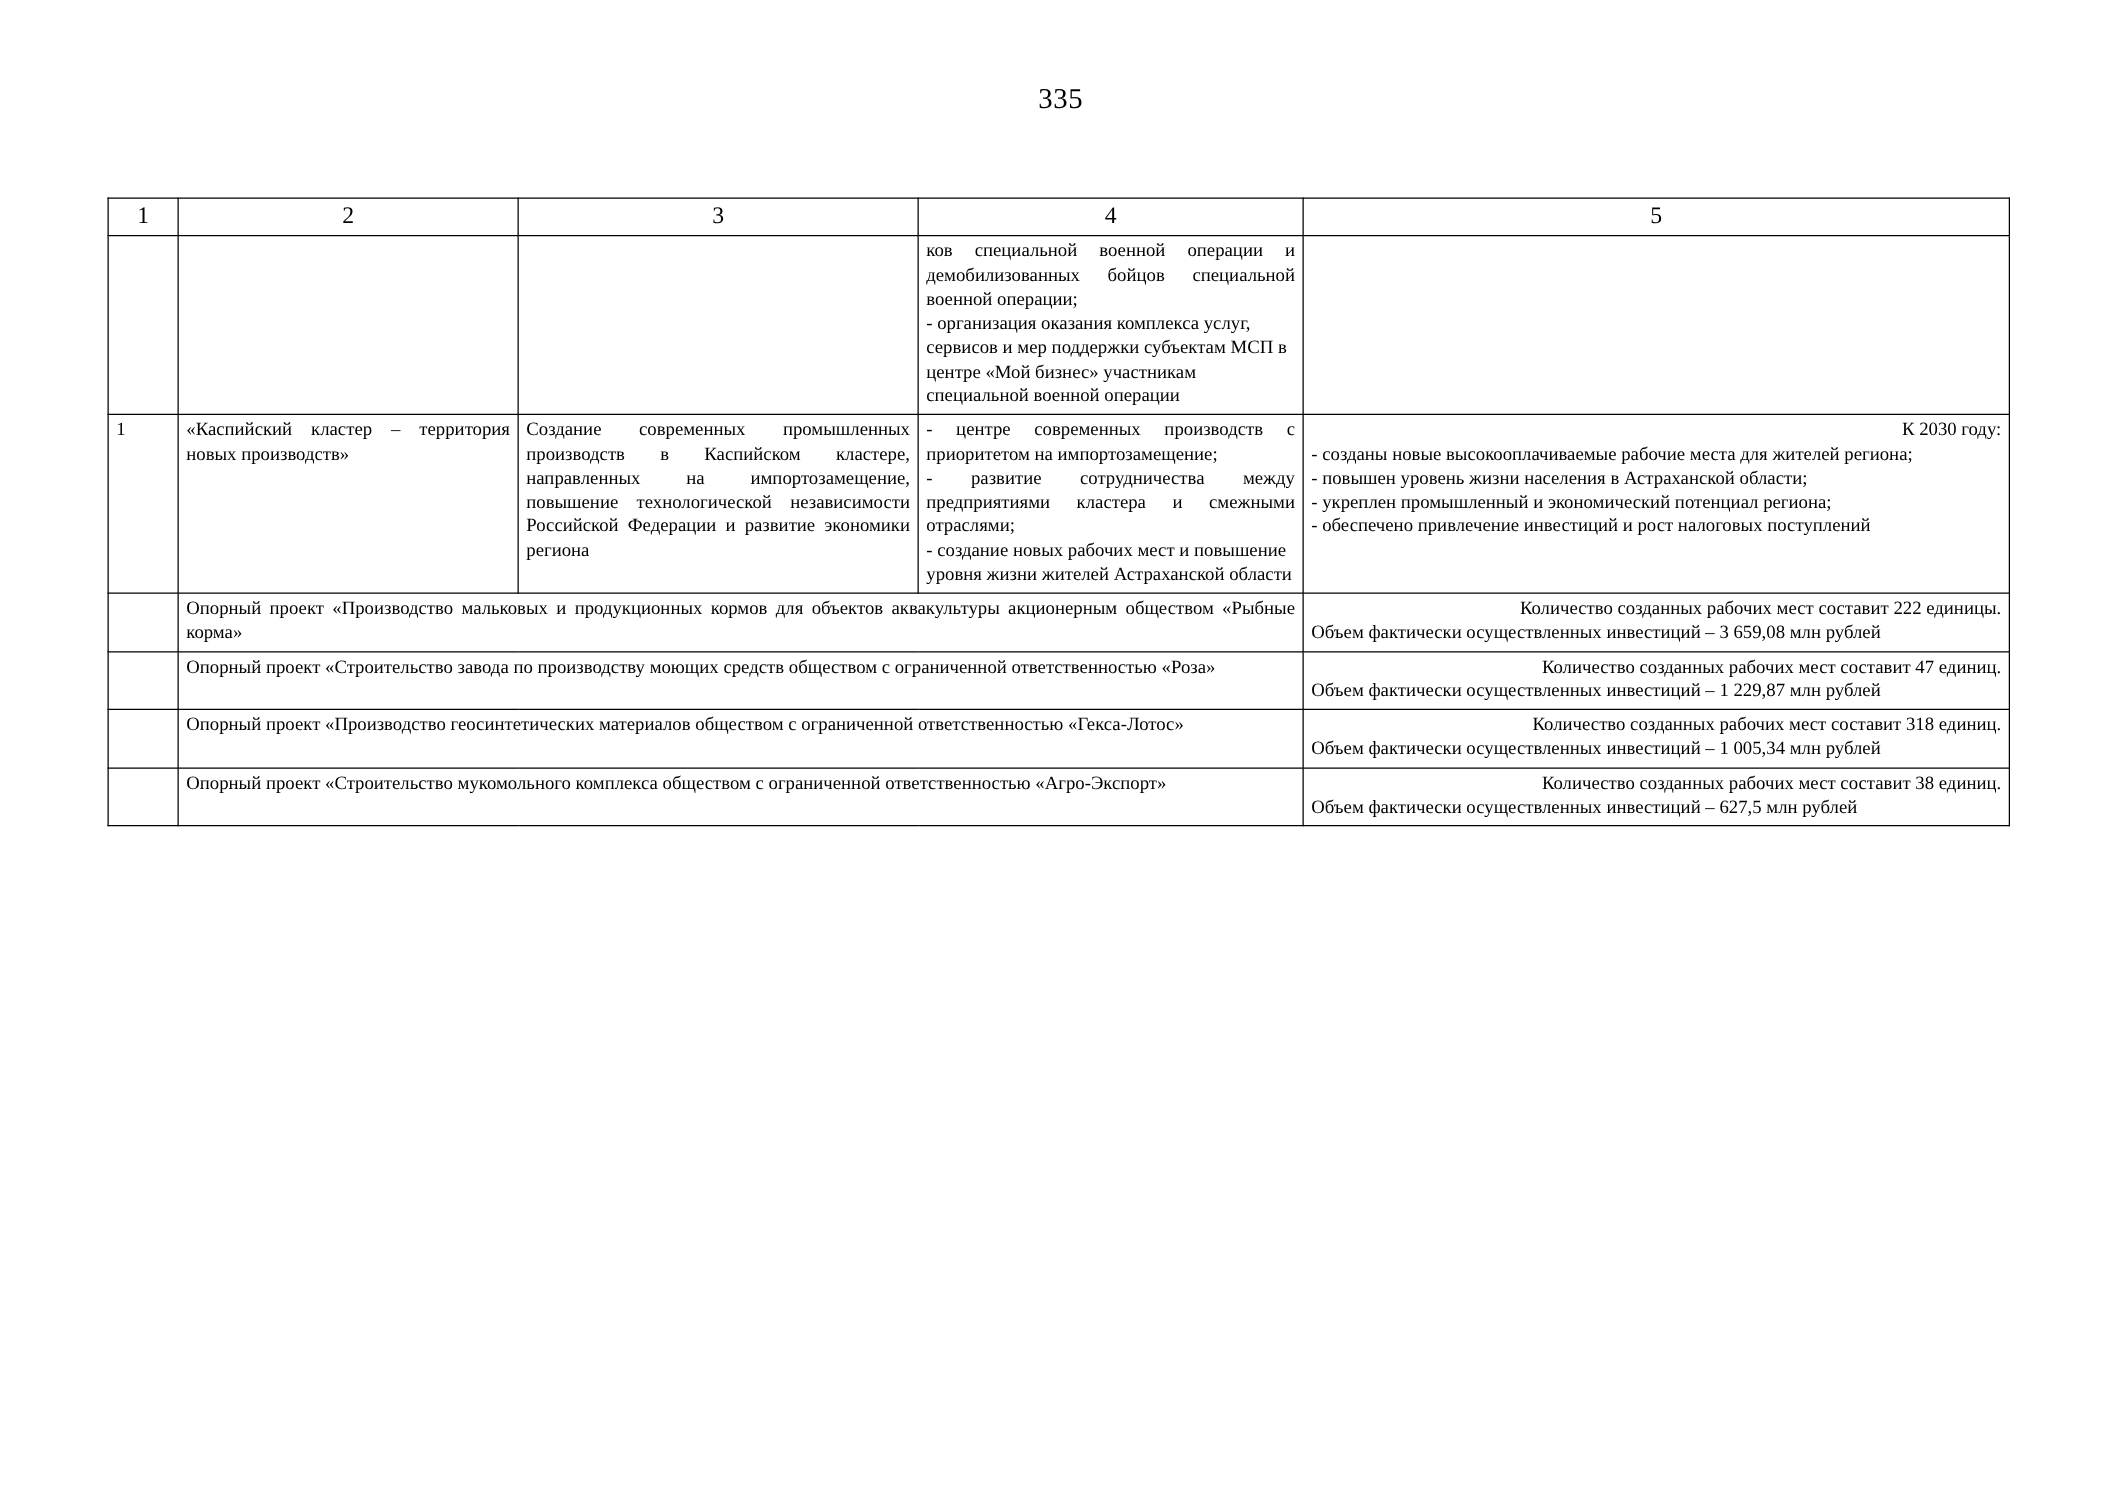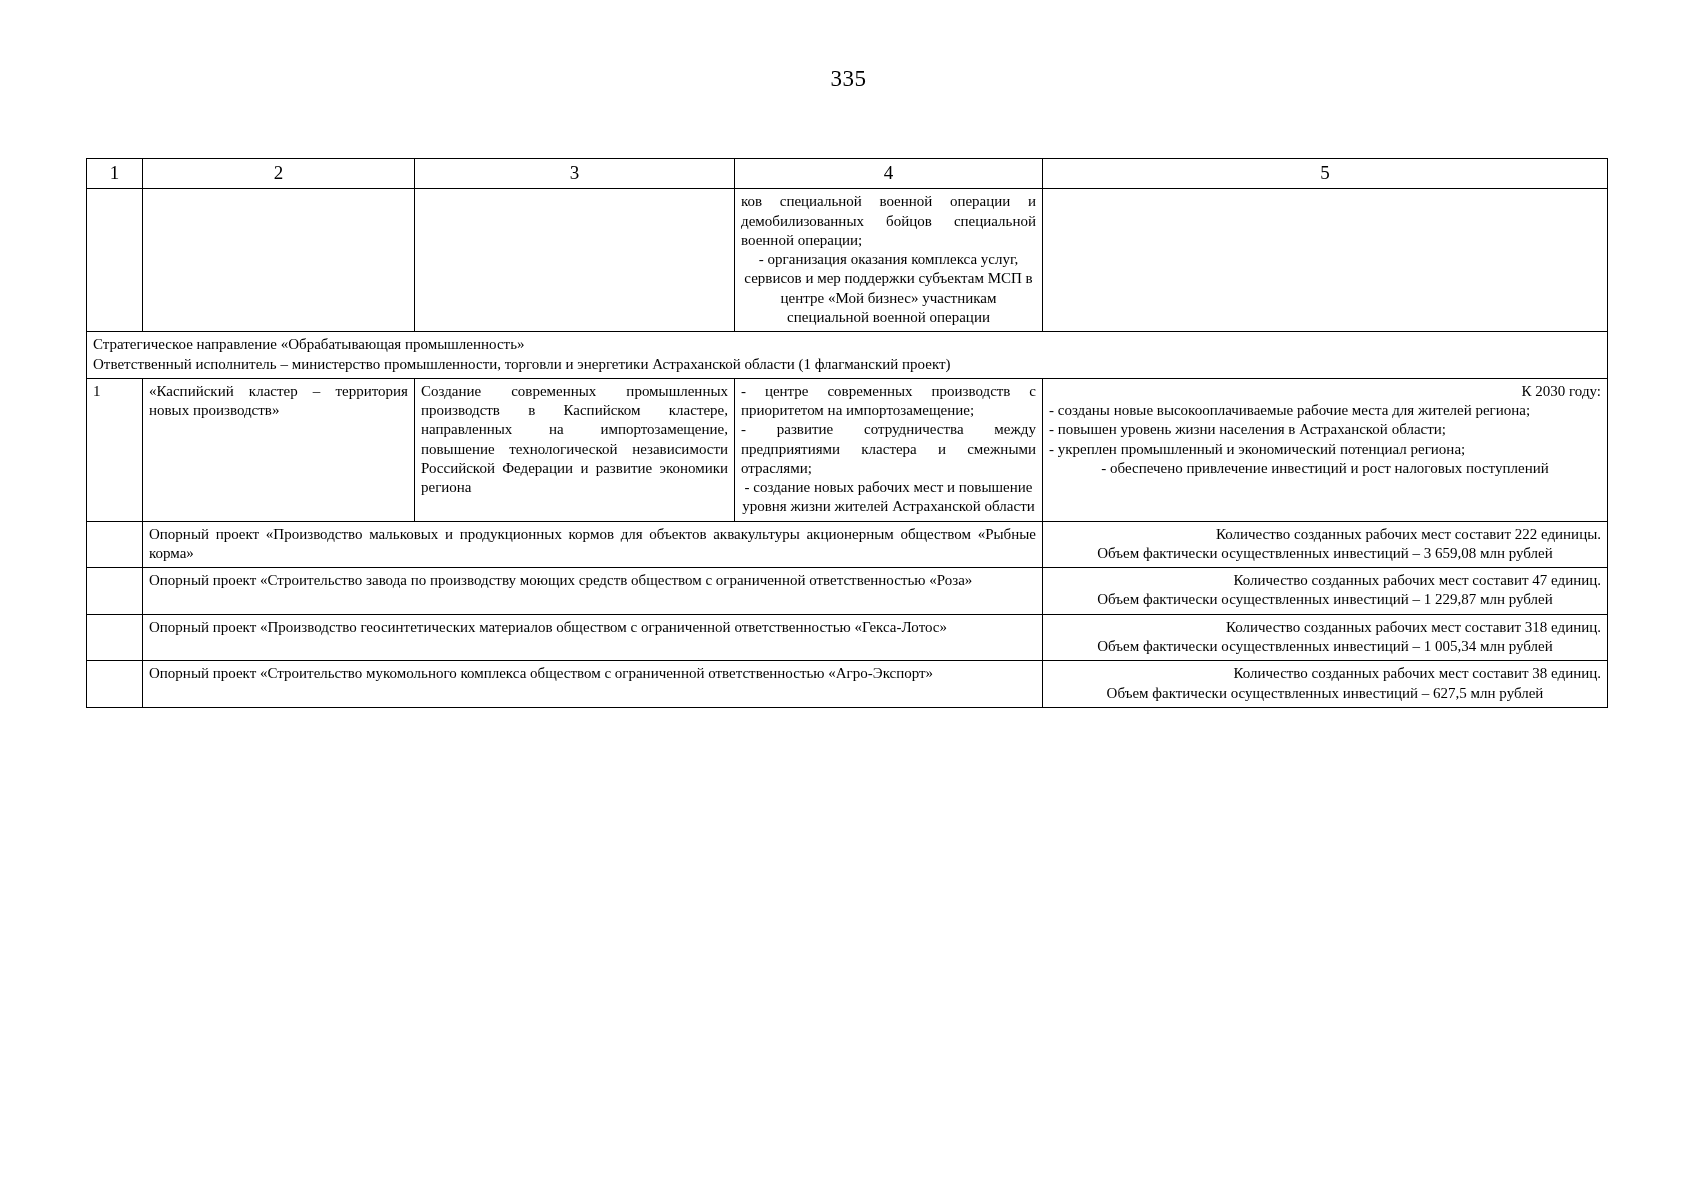--- a/index.html
+++ b/index.html
@@ -68,21 +68,21 @@
     font-size: 19px;
     padding-top: 2px;
     padding-bottom: 3px;
   }
   .p {
     margin: 0;
     text-align: justify;
     text-justify: inter-word;
   }
   .p.last {
-    text-align: center;
+    text-align: left;
   }
   .center-line {
     text-align: right;
   }
   td.section-cell {
     text-align: left;
   }
   td.section-cell .p {
     text-align: left;
   }
@@ -120,26 +120,20 @@
         <td class="num-cell"></td>
         <td></td>
         <td></td>
         <td>
           <p class="p">ков специальной военной операции и демобилизованных бойцов специальной военной операции;</p>
           <p class="p last">- организация оказания комплекса услуг, сервисов и мер поддержки субъектам МСП в центре «Мой бизнес» участникам специальной военной операции</p>
         </td>
         <td></td>
       </tr>
 
-      <tr>
-        <td class="section-cell" colspan="5">
-          <p class="p center-line">Стратегическое направление «Обрабатывающая промышленность»</p>
-          <p class="p center-line">Ответственный исполнитель – министерство промышленности, торговли и энергетики Астраханской области (1 флагманский проект)</p>
-        </td>
-      </tr>
 
       <tr>
         <td class="num-cell">1</td>
         <td>«Каспийский кластер – территория новых производств»</td>
         <td>Создание современных промышленных производств в Каспийском кластере, направленных на импортозамещение, повышение технологической независимости Российской Федерации и развитие экономики региона</td>
         <td>
           <p class="p">- центре современных производств с приоритетом на импортозамещение;</p>
           <p class="p">- развитие сотрудничества между предприятиями кластера и смежными отраслями;</p>
           <p class="p last">- создание новых рабочих мест и повышение уровня жизни жителей Астраханской области</p>
         </td>

